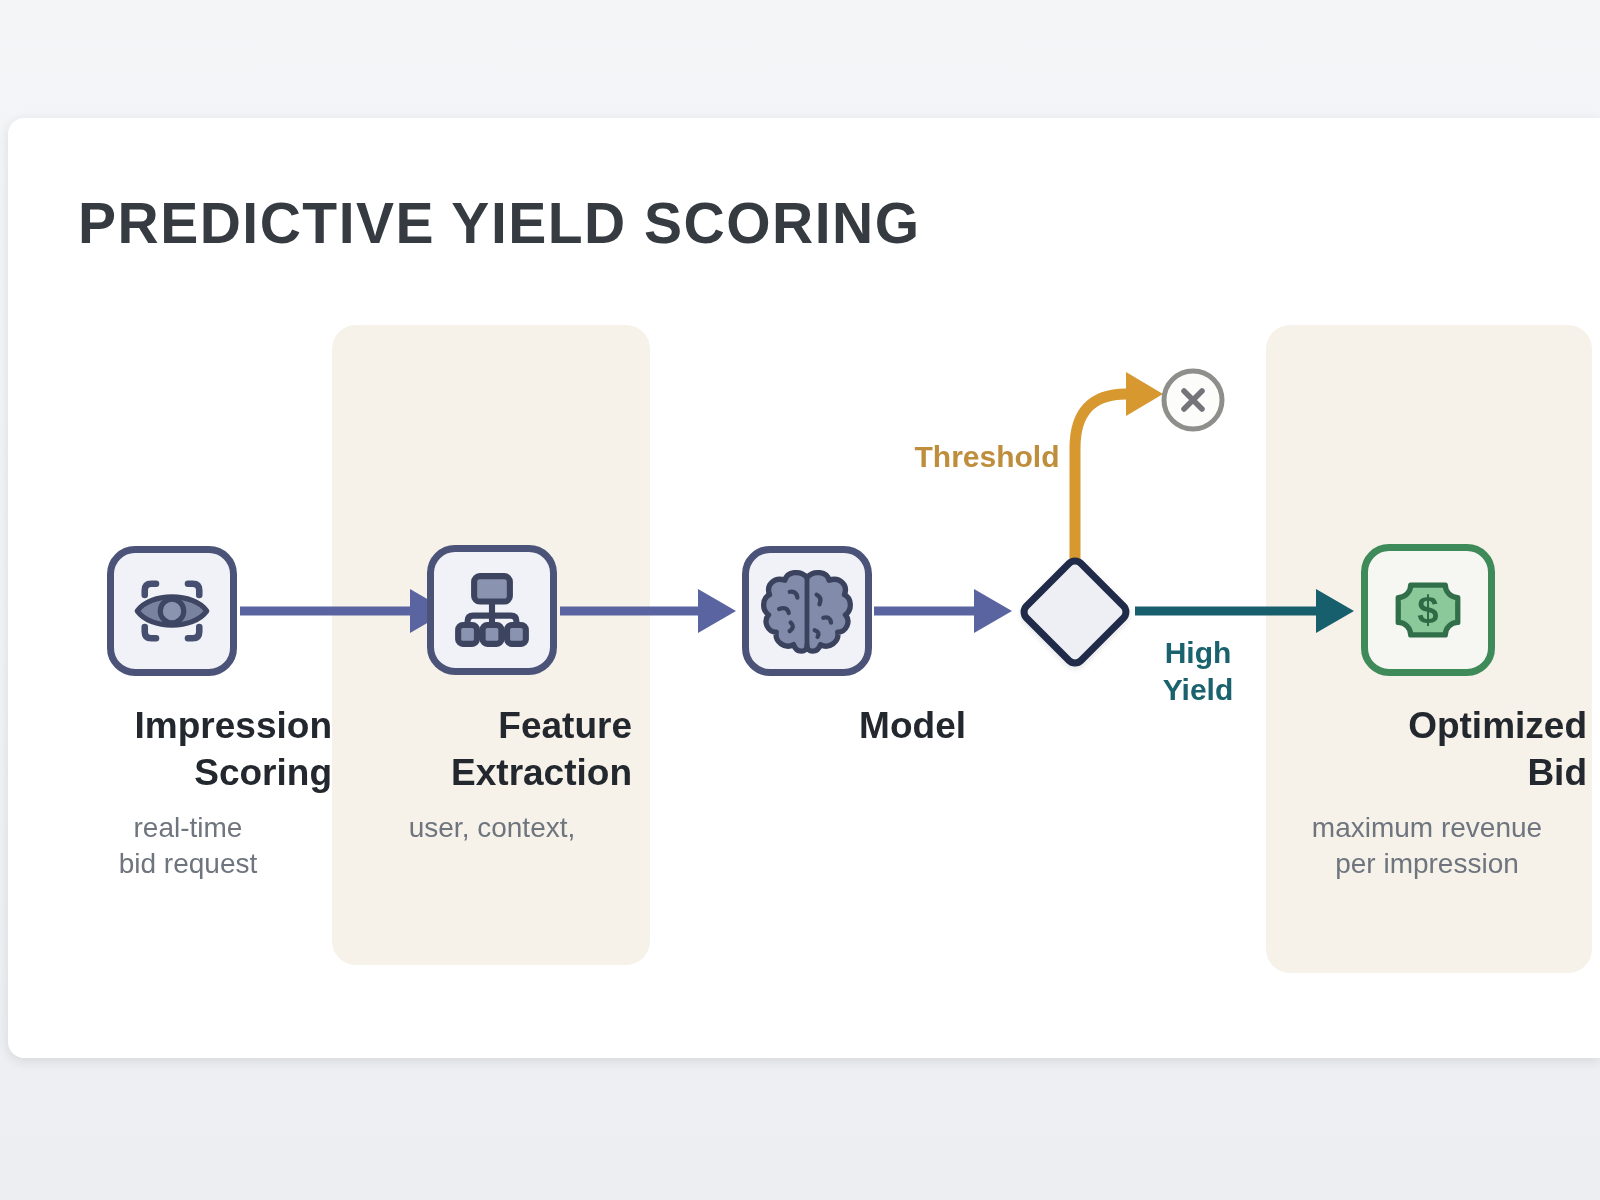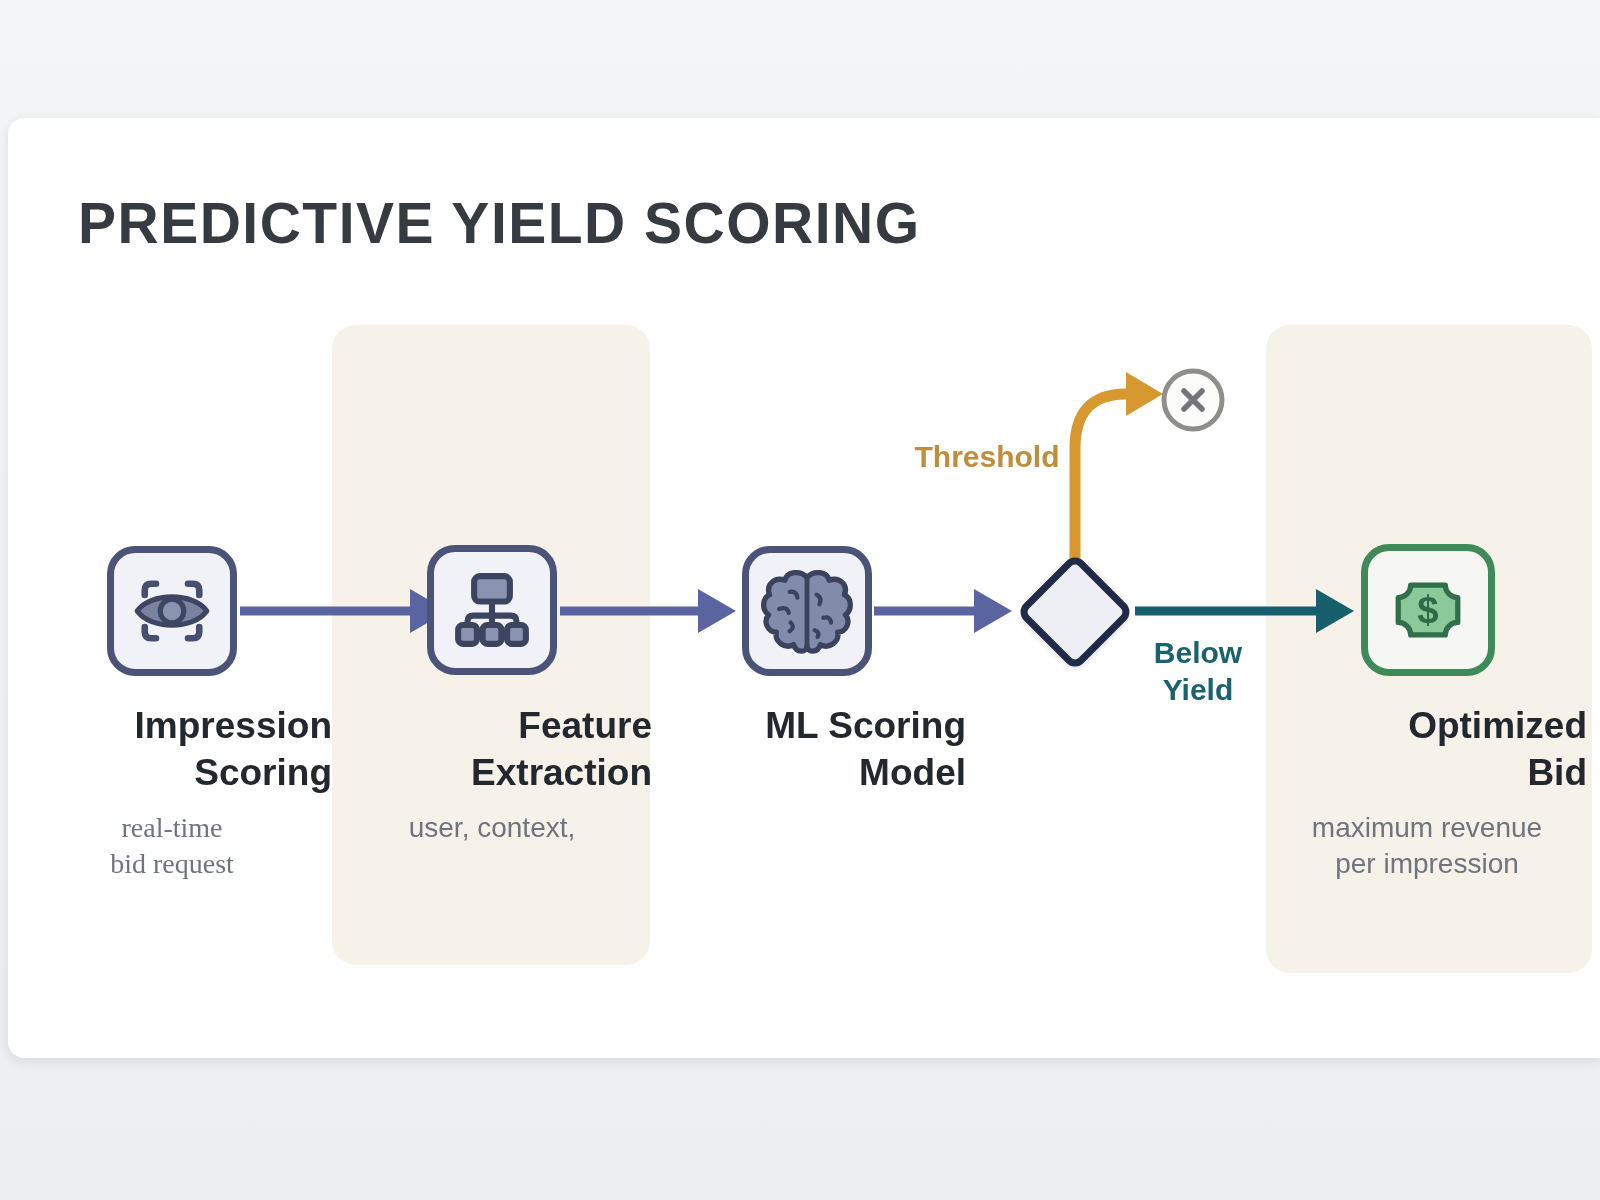--- a/index.html
+++ b/index.html
@@ -101,39 +101,39 @@
         <path d="M33,79 H28 Q21,79 21,72 V67"></path>
       </g>
       <path d="M13,50 C27,30 73,30 87,50 C73,70 27,70 13,50 Z" fill="#79839f" stroke="#3e4663" stroke-width="5.5" stroke-linejoin="round"></path>
       <circle cx="50" cy="50" r="12.5" fill="#8b94af" stroke="#3e4663" stroke-width="5.5"></circle>
     </svg>
   </div>
   <div class="node-title" style="left:12px;top:702px;">
     <div>Impression</div>
     <div>Scoring</div>
   </div>
-  <div class="node-sub" style="left:12px;top:810px;font-family:Liberation Serif, serif;">
+  <div class="node-sub" style="left:28px;top:810px;">
     <div>real-time</div>
     <div>bid request</div>
   </div>
 
   <div class="node-box" style="left:427px;top:545px;">
     <svg width="94" height="94" viewBox="0 0 100 100">
       <g stroke="#3c445f" stroke-width="6.5" stroke-linecap="round" fill="none">
         <path d="M50,41 V56"></path>
         <path d="M24,66 V62 Q24,56 30,56 H70 Q76,56 76,62 V66"></path>
         <path d="M50,56 V66"></path>
       </g>
       <rect x="31" y="14" width="38" height="27" rx="6" fill="#8a93b0" stroke="#3c445f" stroke-width="6.5"></rect>
       <rect x="14" y="66" width="20" height="20" rx="5" fill="#8a93b0" stroke="#3c445f" stroke-width="6.5"></rect>
       <rect x="40" y="66" width="20" height="20" rx="5" fill="#8a93b0" stroke="#3c445f" stroke-width="6.5"></rect>
       <rect x="66" y="66" width="20" height="20" rx="5" fill="#8a93b0" stroke="#3c445f" stroke-width="6.5"></rect>
     </svg>
   </div>
-  <div class="node-title" style="left:332px;top:702px;">
+  <div class="node-title" style="left:312px;top:702px;">
     <div>Feature</div>
     <div>Extraction</div>
   </div>
   <div class="node-sub" style="left:332px;top:810px;">
     <div>user, context,</div>
   </div>
 
   <div class="node-box" style="left:742px;top:546px;">
     <svg width="96" height="96" viewBox="0 0 100 100">
       <path d="M50,15 C43,7 29,9 27,18 C16,14 7,23 11,33 C3,37 3,49 10,54 C4,61 9,72 18,72 C16,82 27,90 36,85 C39,94 50,94 50,86 C50,94 61,94 64,85 C73,90 84,82 82,72 C91,72 96,61 90,54 C97,49 97,37 89,33 C93,23 84,14 73,18 C71,9 57,7 50,15 Z" fill="#828caa" stroke="#3a425e" stroke-width="5.5" stroke-linejoin="round"></path>
@@ -142,31 +142,30 @@
         <path d="M32,30 Q39,29 40,36"></path>
         <path d="M21,48 Q29,45 31,52"></path>
         <path d="M33,62 Q38,67 32,71"></path>
         <path d="M60,33 Q66,36 63,43"></path>
         <path d="M67,57 Q74,55 75,62"></path>
         <path d="M58,70 Q64,72 61,77"></path>
       </g>
     </svg>
   </div>
   <div class="node-title" style="left:646px;top:702px;">
-    <div>ML Scoring</div>
     <div>Model</div>
   </div>
 
   <div class="diamond"></div>
 
   <div class="branch-label branch-below">
     <div>Threshold</div>
   </div>
   <div class="branch-label branch-high">
-    <div>Below</div>
+    <div>High</div>
     <div>Yield</div>
   </div>
 
   <div class="node-box green" style="left:1361px;top:544px;width:134px;height:132px;">
     <svg width="96" height="96" viewBox="0 0 100 100">
       <path d="M32,24 H68 A13,13 0 0 0 81,37 V63 A13,13 0 0 0 68,76 H32 A13,13 0 0 0 19,63 V37 A13,13 0 0 0 32,24 Z" fill="#8cc99a" stroke="#306f49" stroke-width="5.5" stroke-linejoin="round"></path>
       <text x="50" y="64" text-anchor="middle" font-size="40" font-weight="700" fill="#2e6b44" font-family="Liberation Sans, DejaVu Sans, sans-serif">$</text>
     </svg>
   </div>
   <div class="node-title" style="left:1267px;top:702px;">

